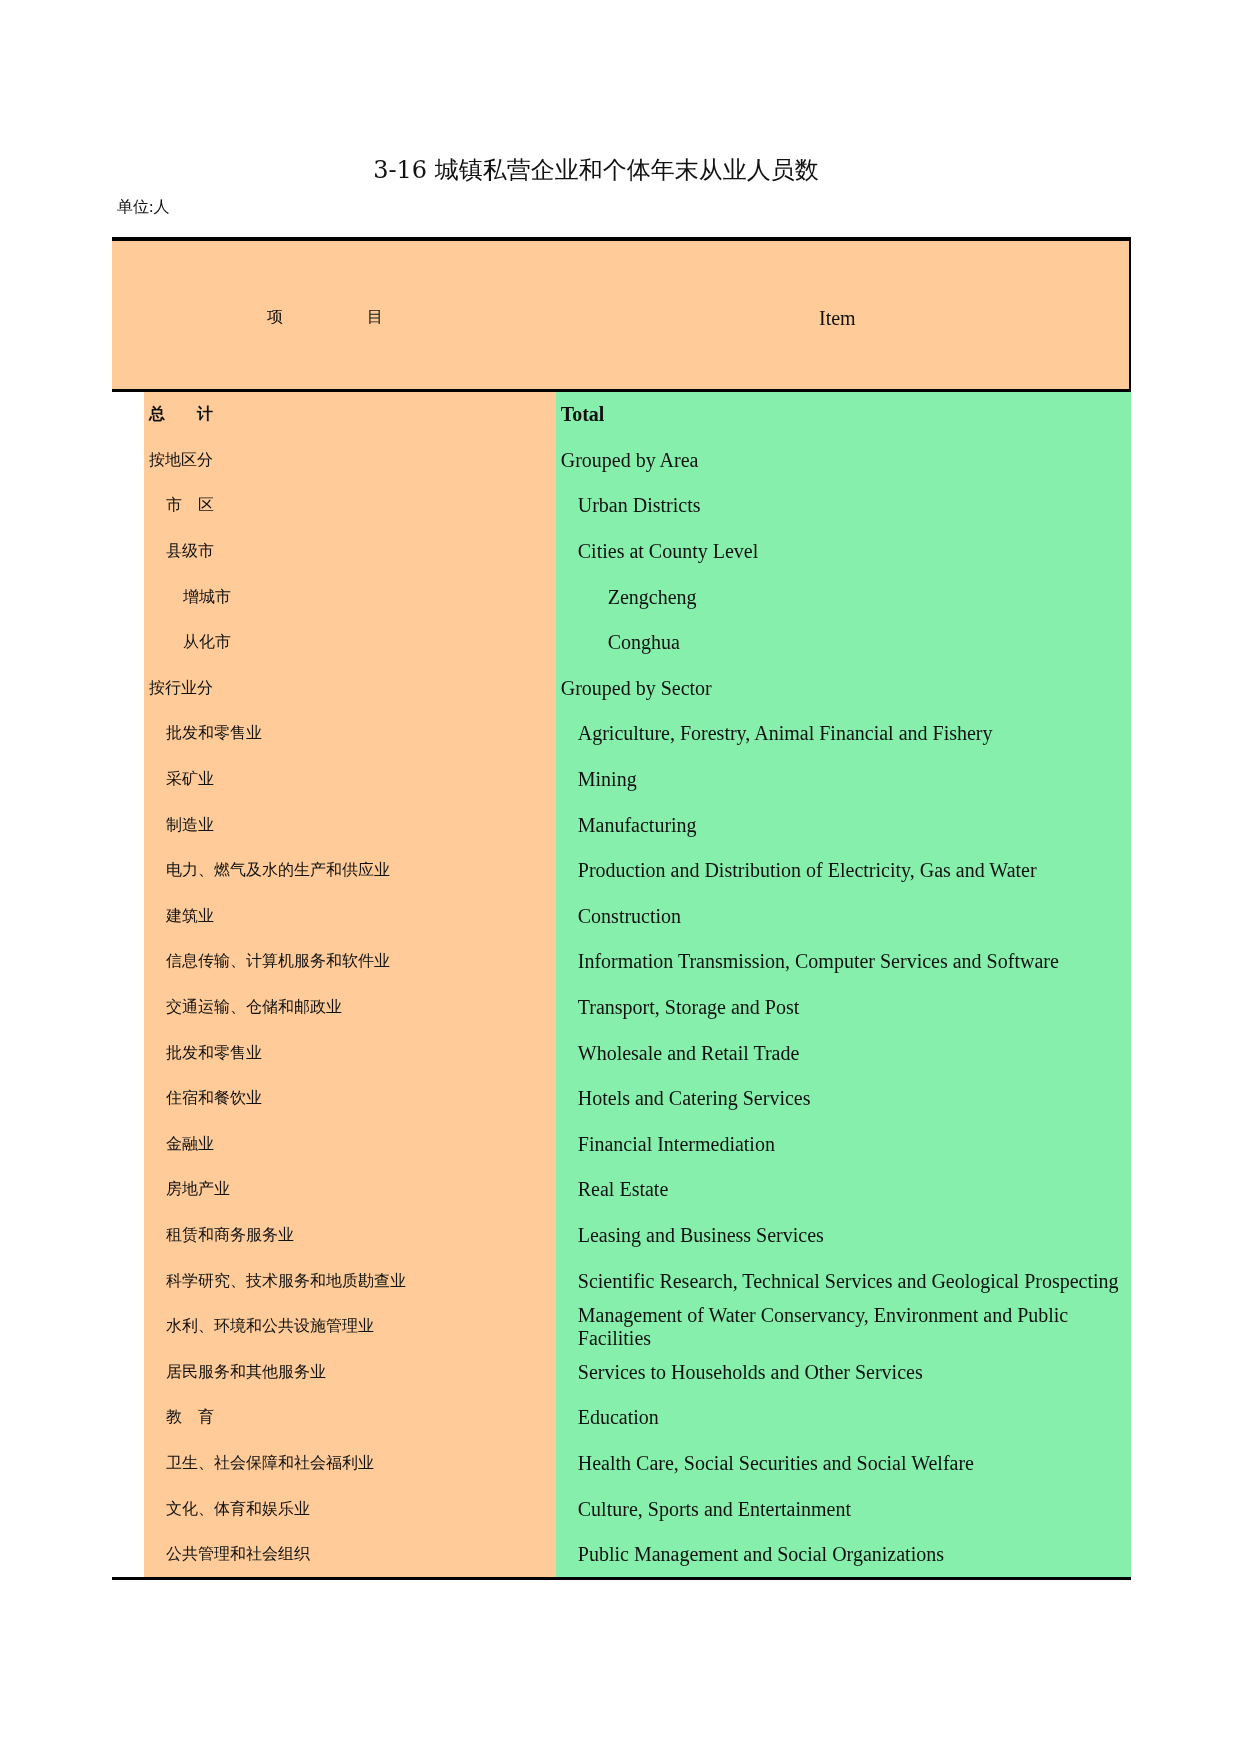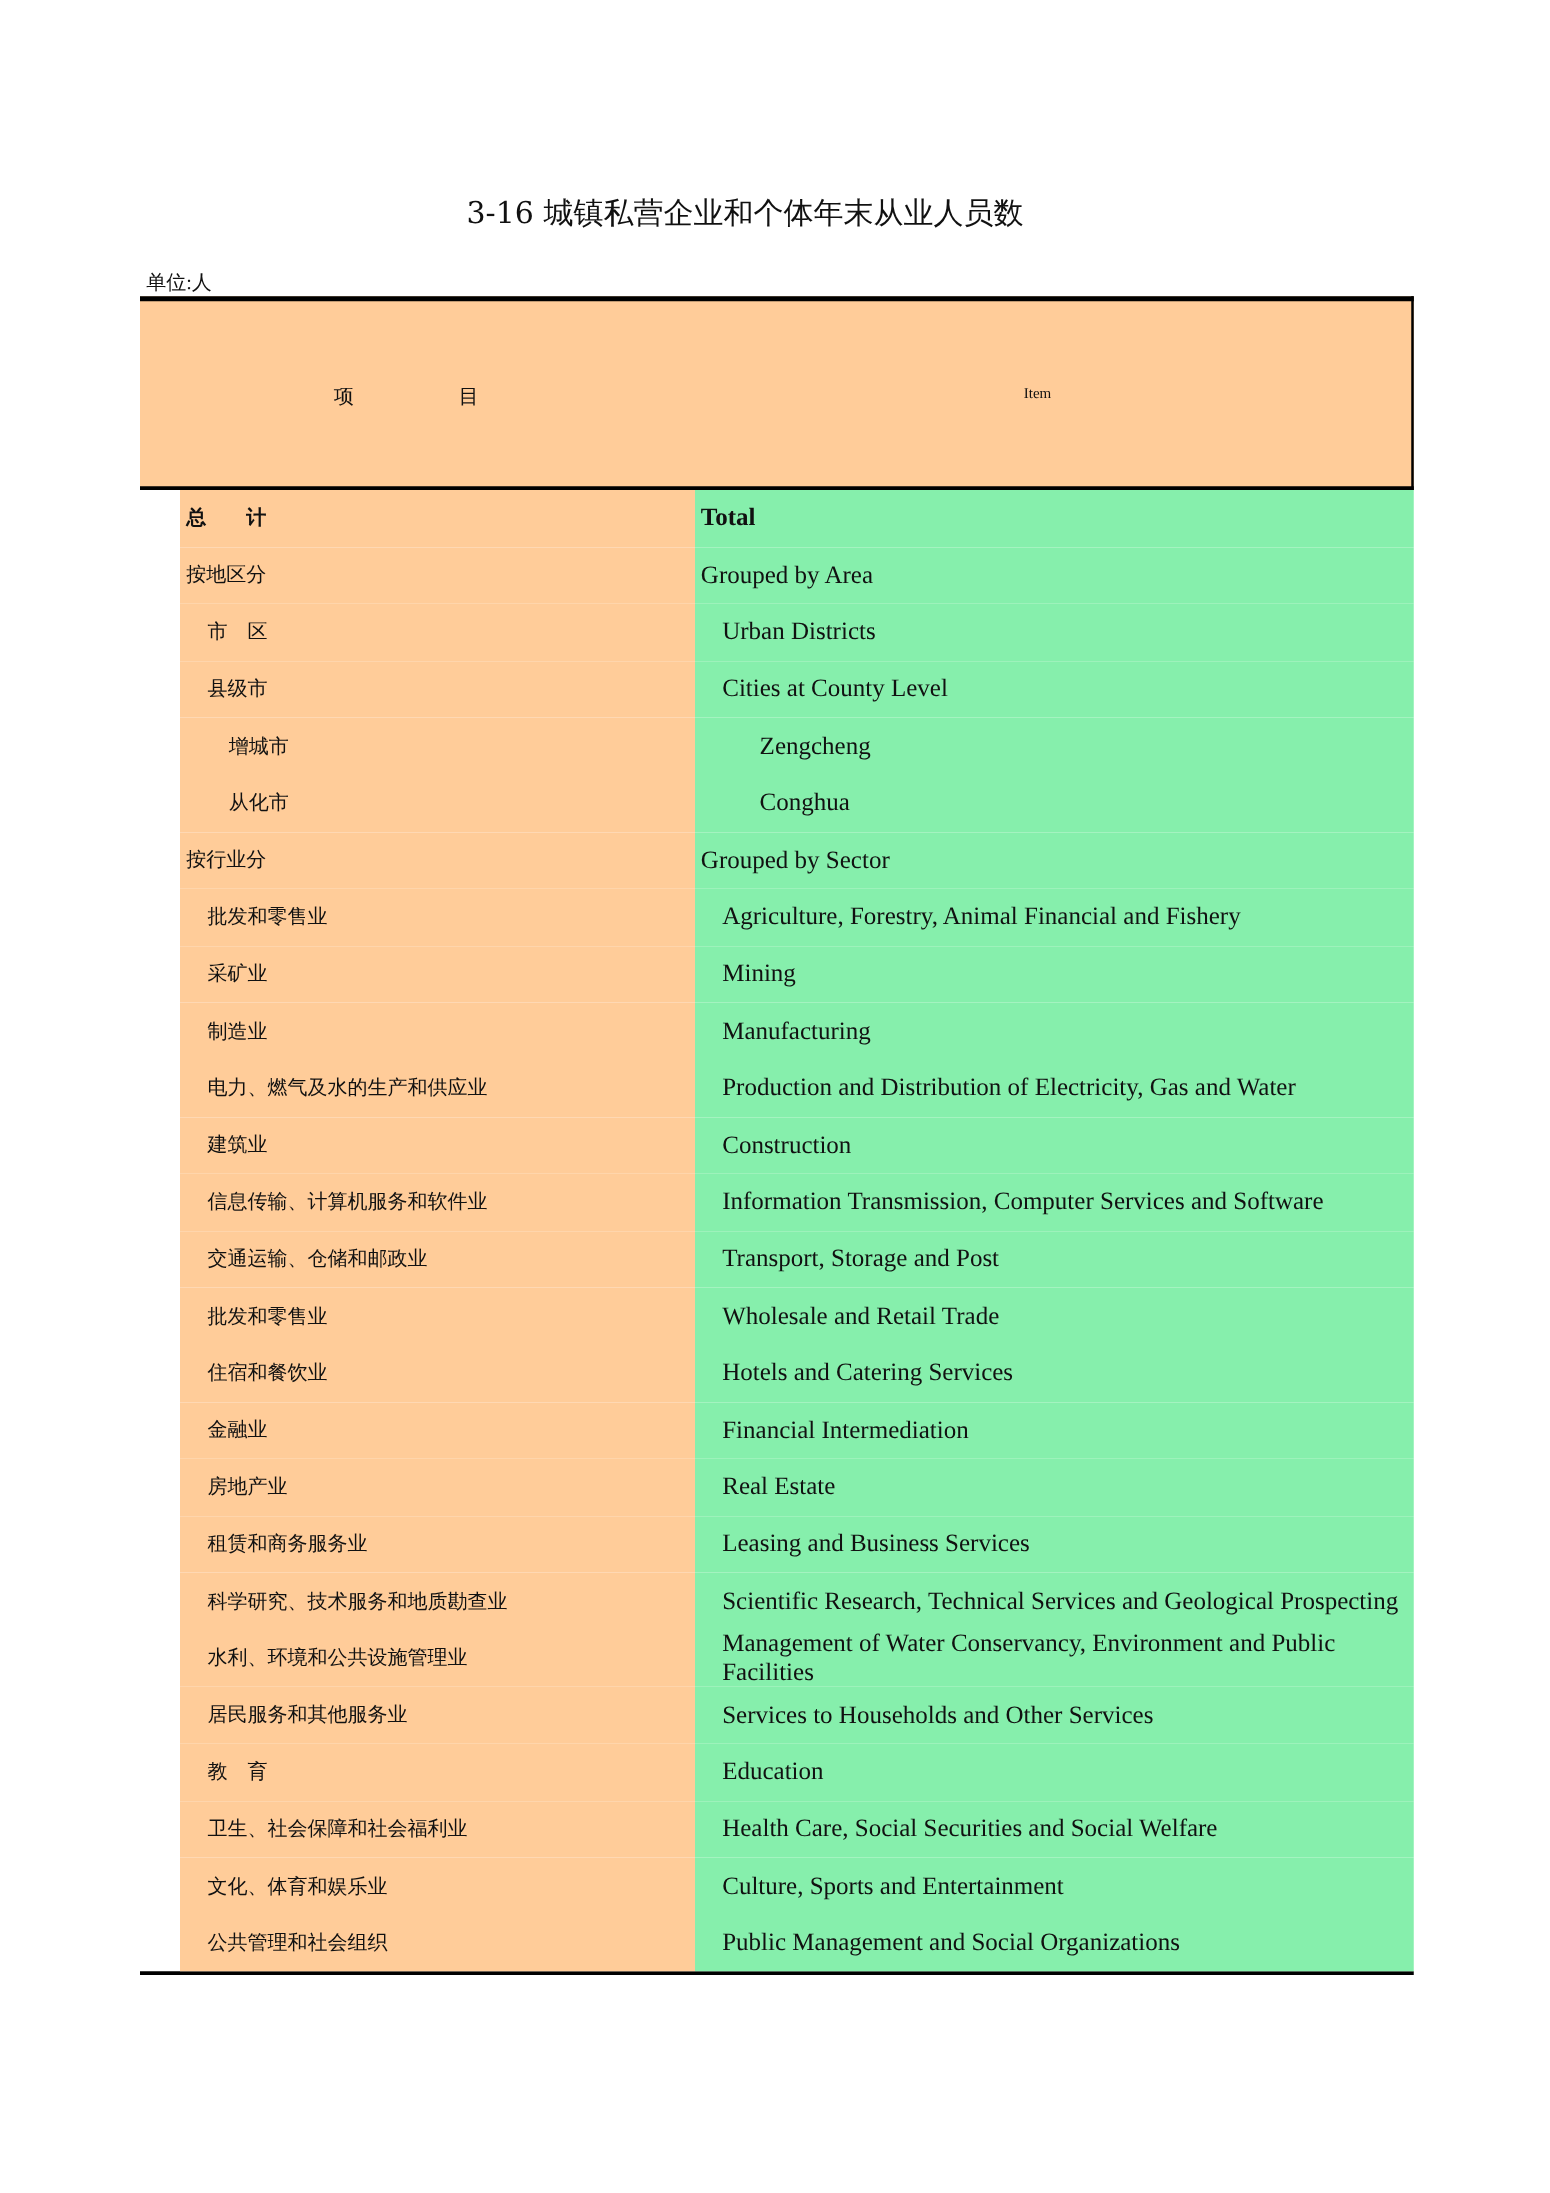--- a/index.html
+++ b/index.html
@@ -1,26 +1,26 @@
 <!DOCTYPE html>
 <html><head>
 <meta charset="utf-8">
 <style>
   html, body { margin: 0; padding: 0; background: #ffffff; }
   body { width: 1240px; height: 1754px; position: relative; overflow: hidden;
          font-family: "Liberation Serif", "DejaVu Serif", serif; color: #111; }
   .title { position: absolute; left: 0; width: 1192px; top: 150px; text-align: center;
            font-size: 24px; line-height: 40px; font-family: "DejaVu Serif", "Liberation Serif", serif; }
-  .unit { position: absolute; left: 117px; top: 216px; font-size: 16px; line-height: 22px; }
+  .unit { position: absolute; left: 117px; top: 196px; font-size: 16px; line-height: 22px; }
   .table { position: absolute; left: 112px; top: 237px; width: 1019px; }
   .header { height: 155px; border-top: 4px solid #000; border-bottom: 3px solid #000;
             border-right: 2px solid #000; background: #FFCC99; position: relative; box-sizing: border-box; }
   .hdr-cn1 { position: absolute; left: 155px; top: 66px; font-size: 16px; }
   .hdr-cn2 { position: absolute; left: 255px; top: 66px; font-size: 16px; }
-  .hdr-en { position: absolute; left: 707px; top: 66px; font-size: 12px; }
+  .hdr-en { position: absolute; left: 707px; top: 66px; font-size: 20px; }
   .body { border-bottom: 3px solid #000; }
   .row { display: flex; height: 45.6px; }
   .cell-cn { width: 425px; background: #FFCC99; font-size: 16px; display: flex; align-items: center; box-sizing: border-box; padding-left: 5px; margin-left: 32px; }
   .cell-en { width: 594px; background: #86efac; font-size: 20px; display: flex; align-items: center; box-sizing: border-box; padding-left: 5px; }
   .l1 { padding-left: 22px; }
   .l2 { padding-left: 39px; }
   .en.l1 { padding-left: 22px; }
   .en.l2 { padding-left: 52px; }
   .bold { font-weight: bold; }
 </style>

